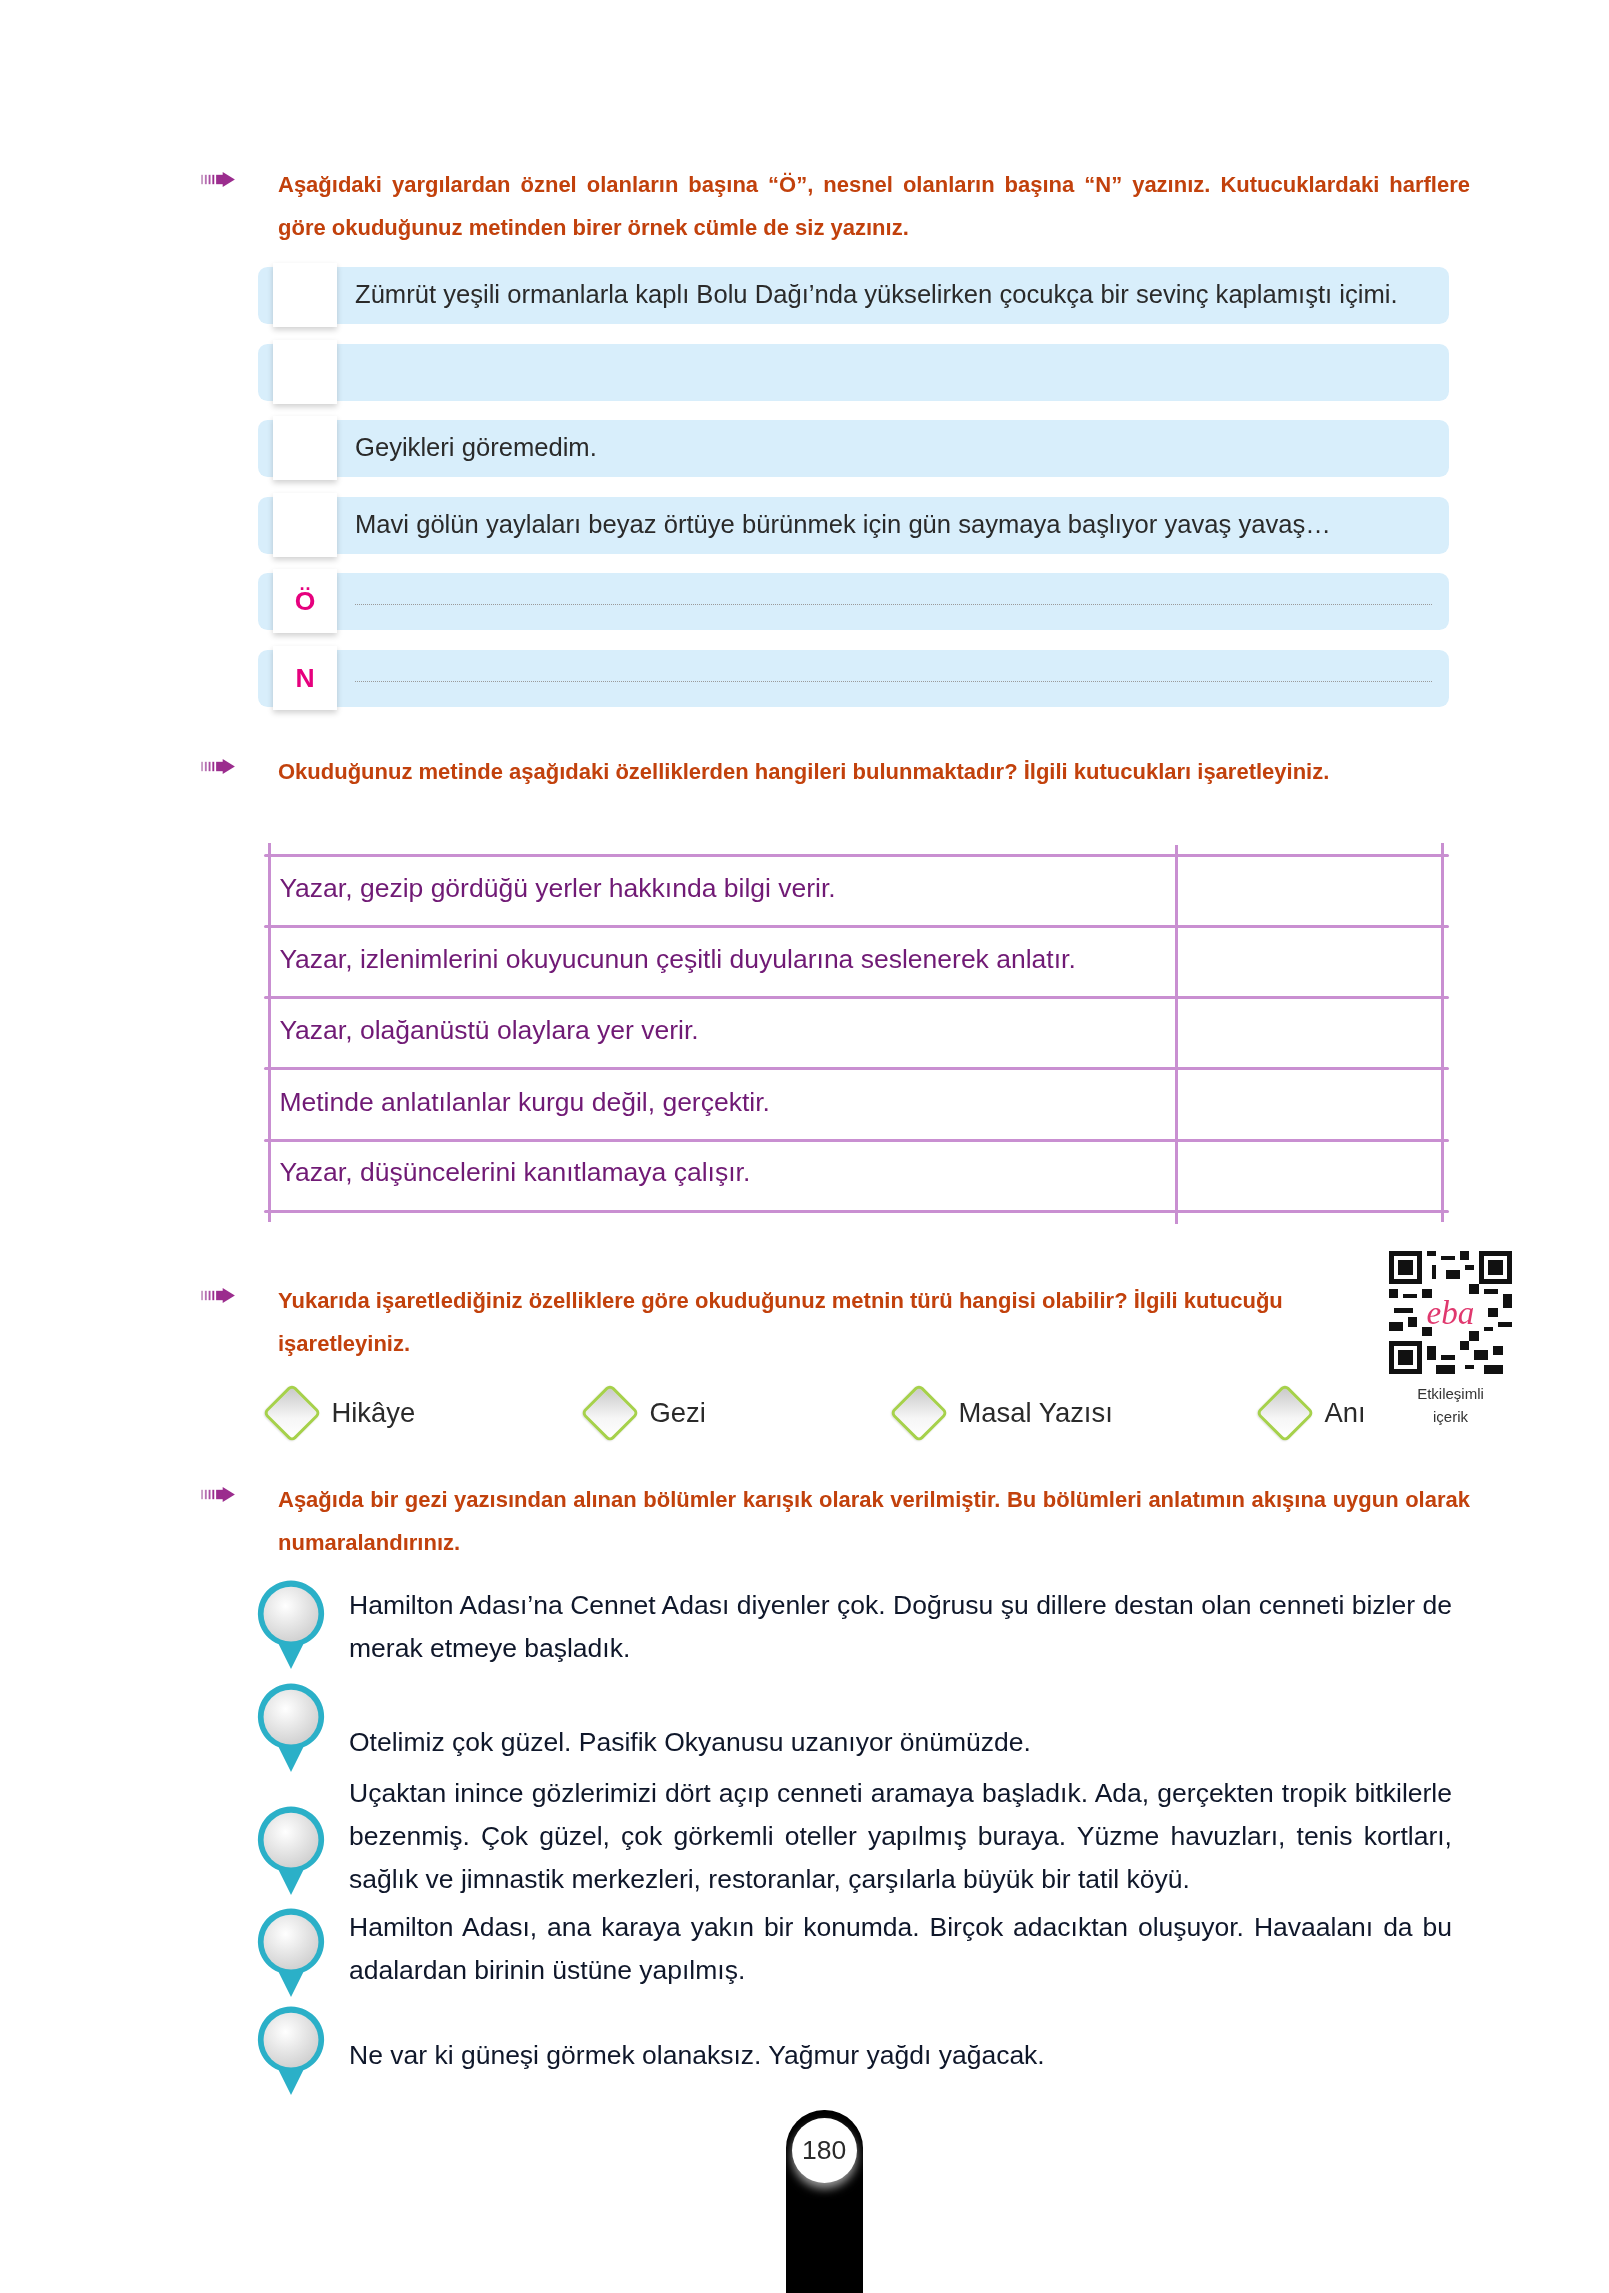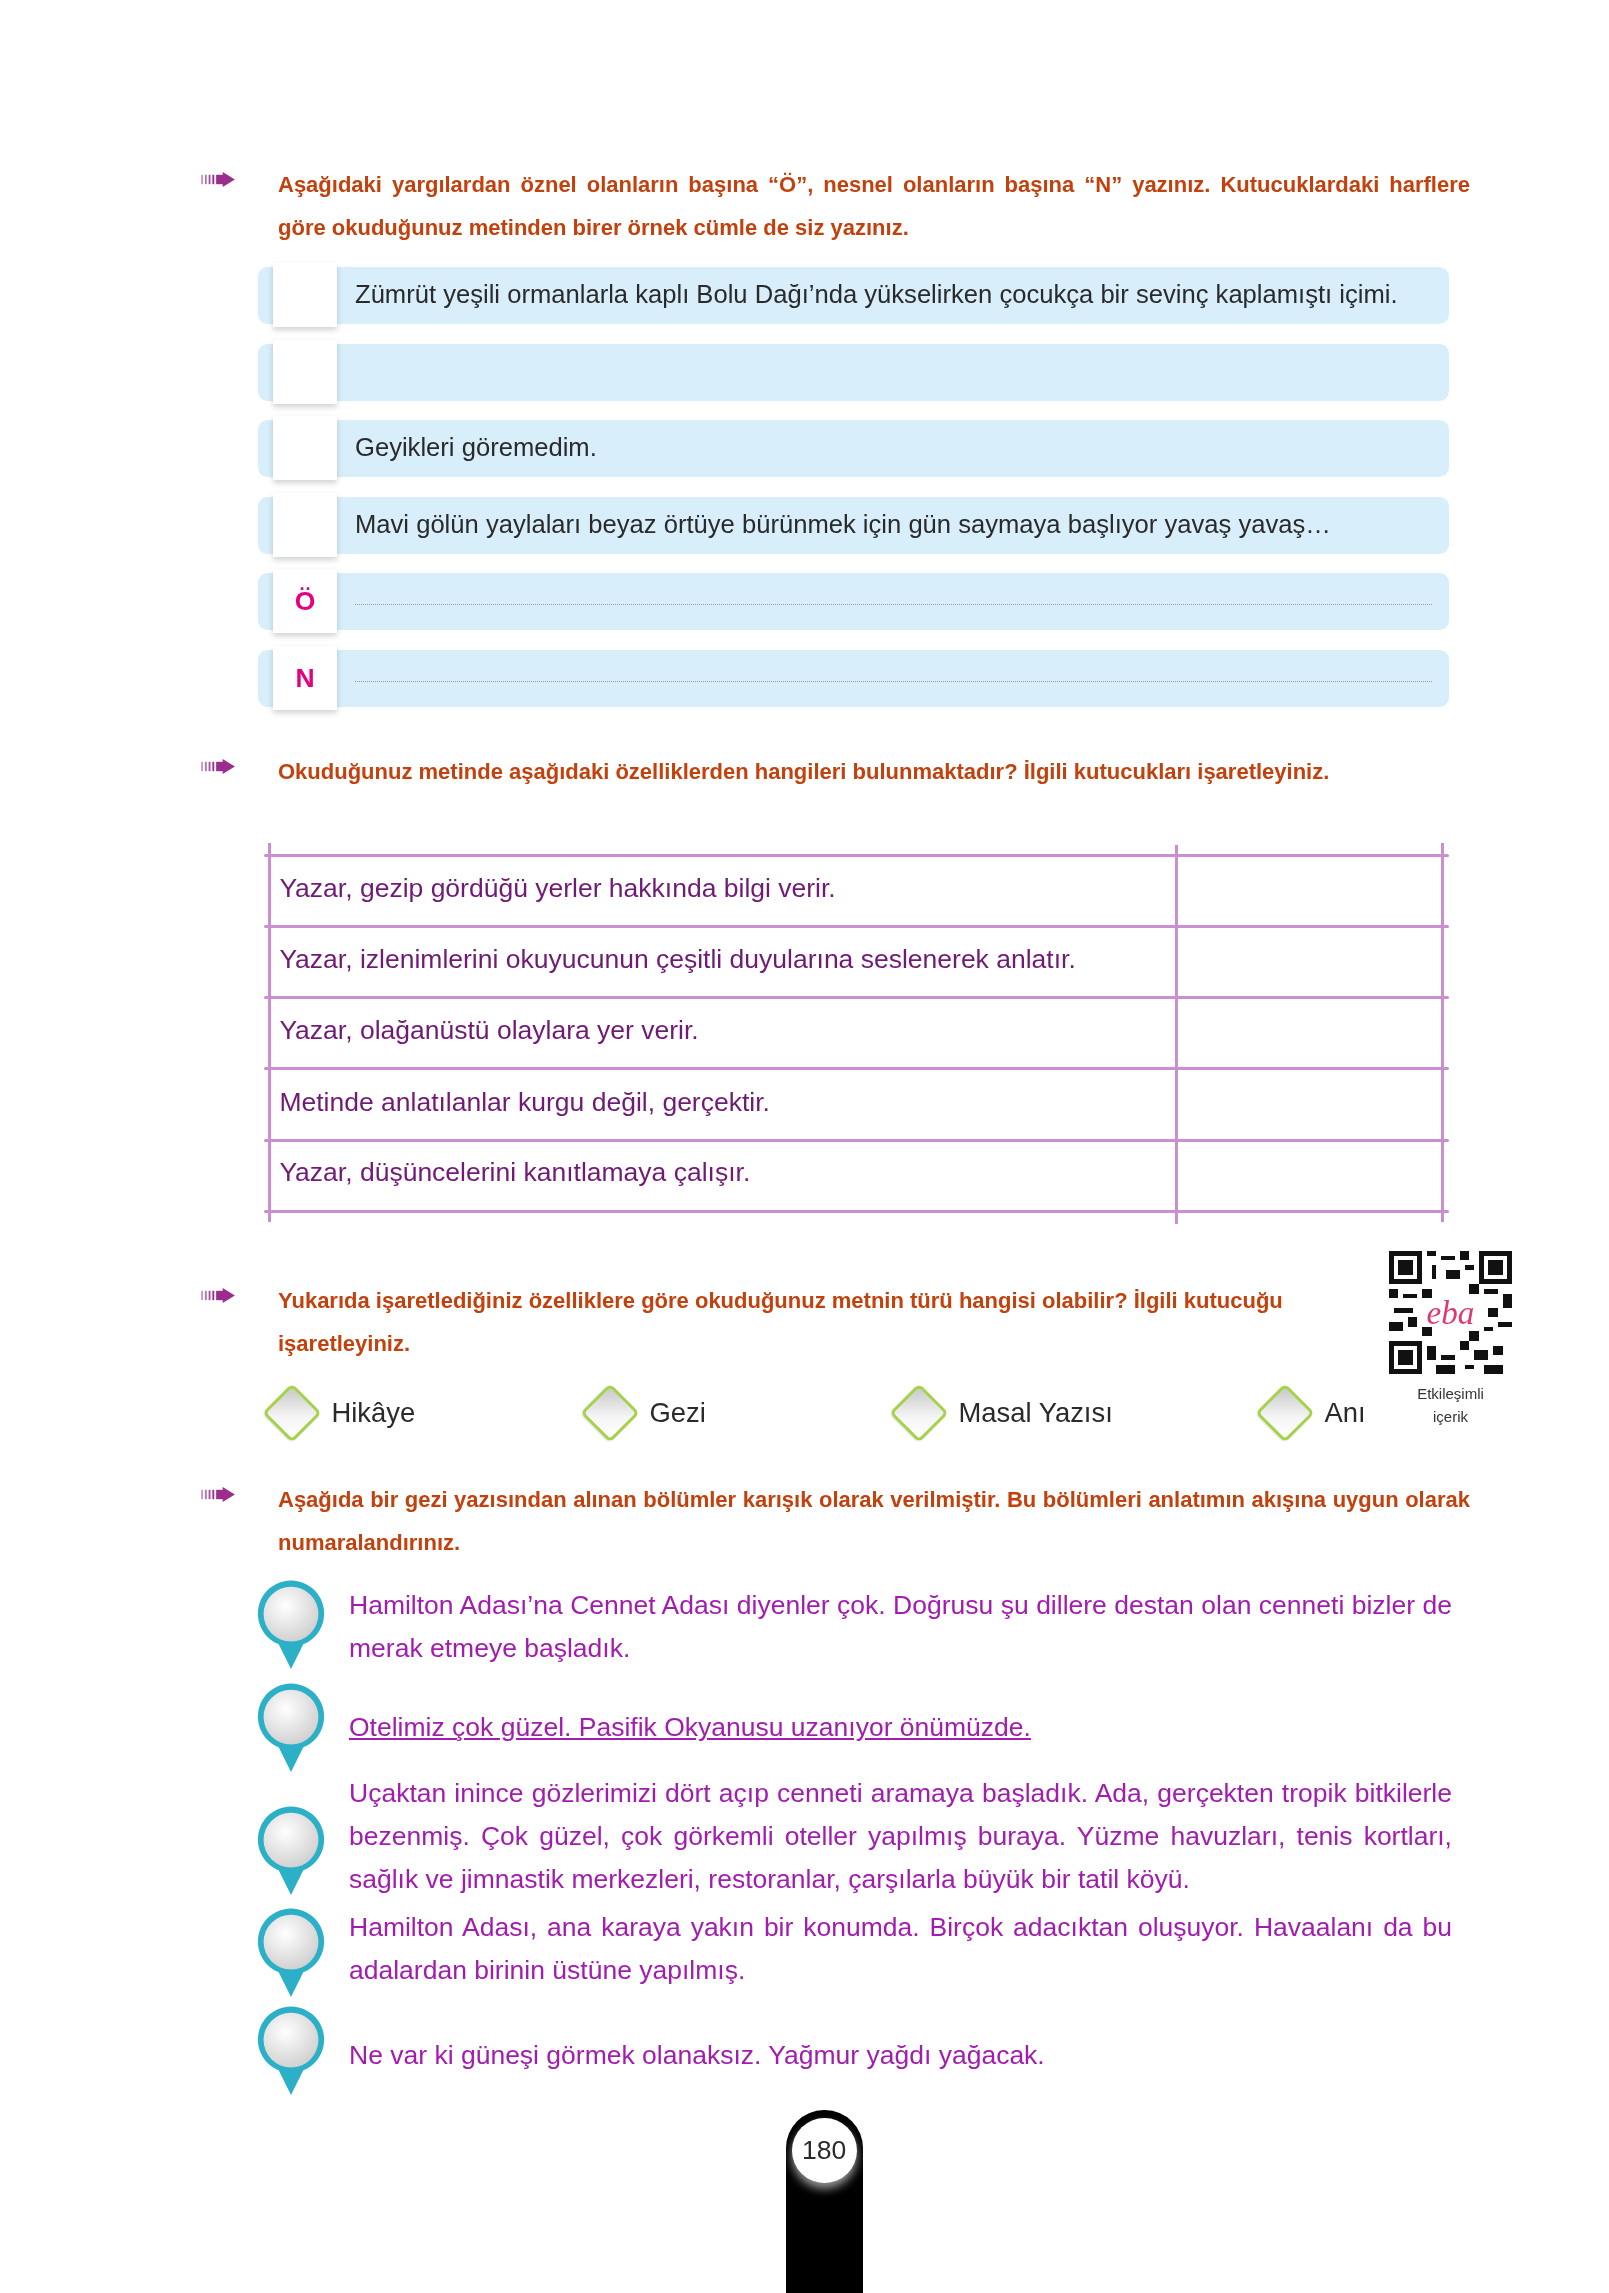--- a/index.html
+++ b/index.html
@@ -29,21 +29,21 @@
   .diamond { width: 42px; height: 42px; transform: rotate(45deg); border-radius: 5.7px; border: 3.8px solid #a6d14b; background: linear-gradient(135deg, #c8c8c8 0%, #f6f6f6 60%, #ffffff 100%); box-shadow: 0 0.9px 1.9px rgba(0,0,0,0.15); margin-left: 9.5px; margin-right: 19px; }
   .opt .lbl { font-size: 27.4px; color: #2a2a2a; }
 
   
   .qr { position: absolute; left: 1389px; top: 1251px; width: 123px; height: 123px; background: #fff; }
   .qr-cap { position: absolute; left: 1370px; top: 1382px; width: 161px; text-align: center; font-size: 15px; color: #333; line-height: 23px; }
 
   
   .pin-item { position: absolute; left: 256px; width: 1197px; }
   .pin { position: absolute; left: 0; width: 70px; height: 89px; }
-  .pin-item .ptxt { position: absolute; left: 93px; width: 1103px; font-size: 26.5px; line-height: 43px; color: #a21caf; text-align: justify; }
+  .pin-item .ptxt { position: absolute; left: 93px; width: 1103px; font-size: 26.5px; line-height: 43px; color: #0f172a; text-align: justify; }
 
   
   .pg { position: absolute; left: 786px; top: 2110px; width: 77px; height: 184px; background: #000000; border-radius: 38px 38px 0 0; }
   .pg .circ { position: absolute; left: 5.7px; top: 7.6px; width: 65px; height: 65px; border-radius: 50%; background: #ffffff; display: flex; align-items: center; justify-content: center; font-size: 26.5px; color: #2a2a2a; box-shadow: 0 5.7px 9.5px rgba(255,255,255,0.6); }
 </style>
 </head>
 <body>
 
 <div class="instr" style="top:163px;">
   <svg class="arrow" viewBox="0 0 36 16">
@@ -227,21 +227,21 @@
     <circle cx="37" cy="36" r="29" fill="url(#pg1)"></circle>
   </svg>
   <div class="ptxt" style="top:3.8px;">Hamilton Adası’na Cennet Adası diyenler çok. Doğrusu şu dillere destan olan cenneti bizler de merak etmeye başladık.</div>
 </div>
 
 <div class="pin-item" style="top:1683px;">
   <svg class="pin" style="top:0;" viewBox="0 0 74 94">
     <path d="M37 94 L24 68 A35 35 0 1 1 50 68 Z" fill="#2bb0c8"></path>
     <circle cx="37" cy="36" r="29" fill="url(#pg1)"></circle>
   </svg>
-  <div class="ptxt" style="top:23px;text-decoration:underline;">Otelimiz çok güzel. Pasifik Okyanusu uzanıyor önümüzde.</div>
+  <div class="ptxt" style="top:38px;">Otelimiz çok güzel. Pasifik Okyanusu uzanıyor önümüzde.</div>
 </div>
 
 <div class="pin-item" style="top:1772px;">
   <svg class="pin" style="top:34px;" viewBox="0 0 74 94">
     <path d="M37 94 L24 68 A35 35 0 1 1 50 68 Z" fill="#2bb0c8"></path>
     <circle cx="37" cy="36" r="29" fill="url(#pg1)"></circle>
   </svg>
   <div class="ptxt" style="top:0;">Uçaktan inince gözlerimizi dört açıp cenneti aramaya başladık. Ada, gerçekten tropik bitkilerle bezenmiş. Çok güzel, çok görkemli oteller yapılmış buraya. Yüzme havuzları, tenis kortları, sağlık ve jimnastik merkezleri, restoranlar, çarşılarla büyük bir tatil köyü.</div>
 </div>
 

